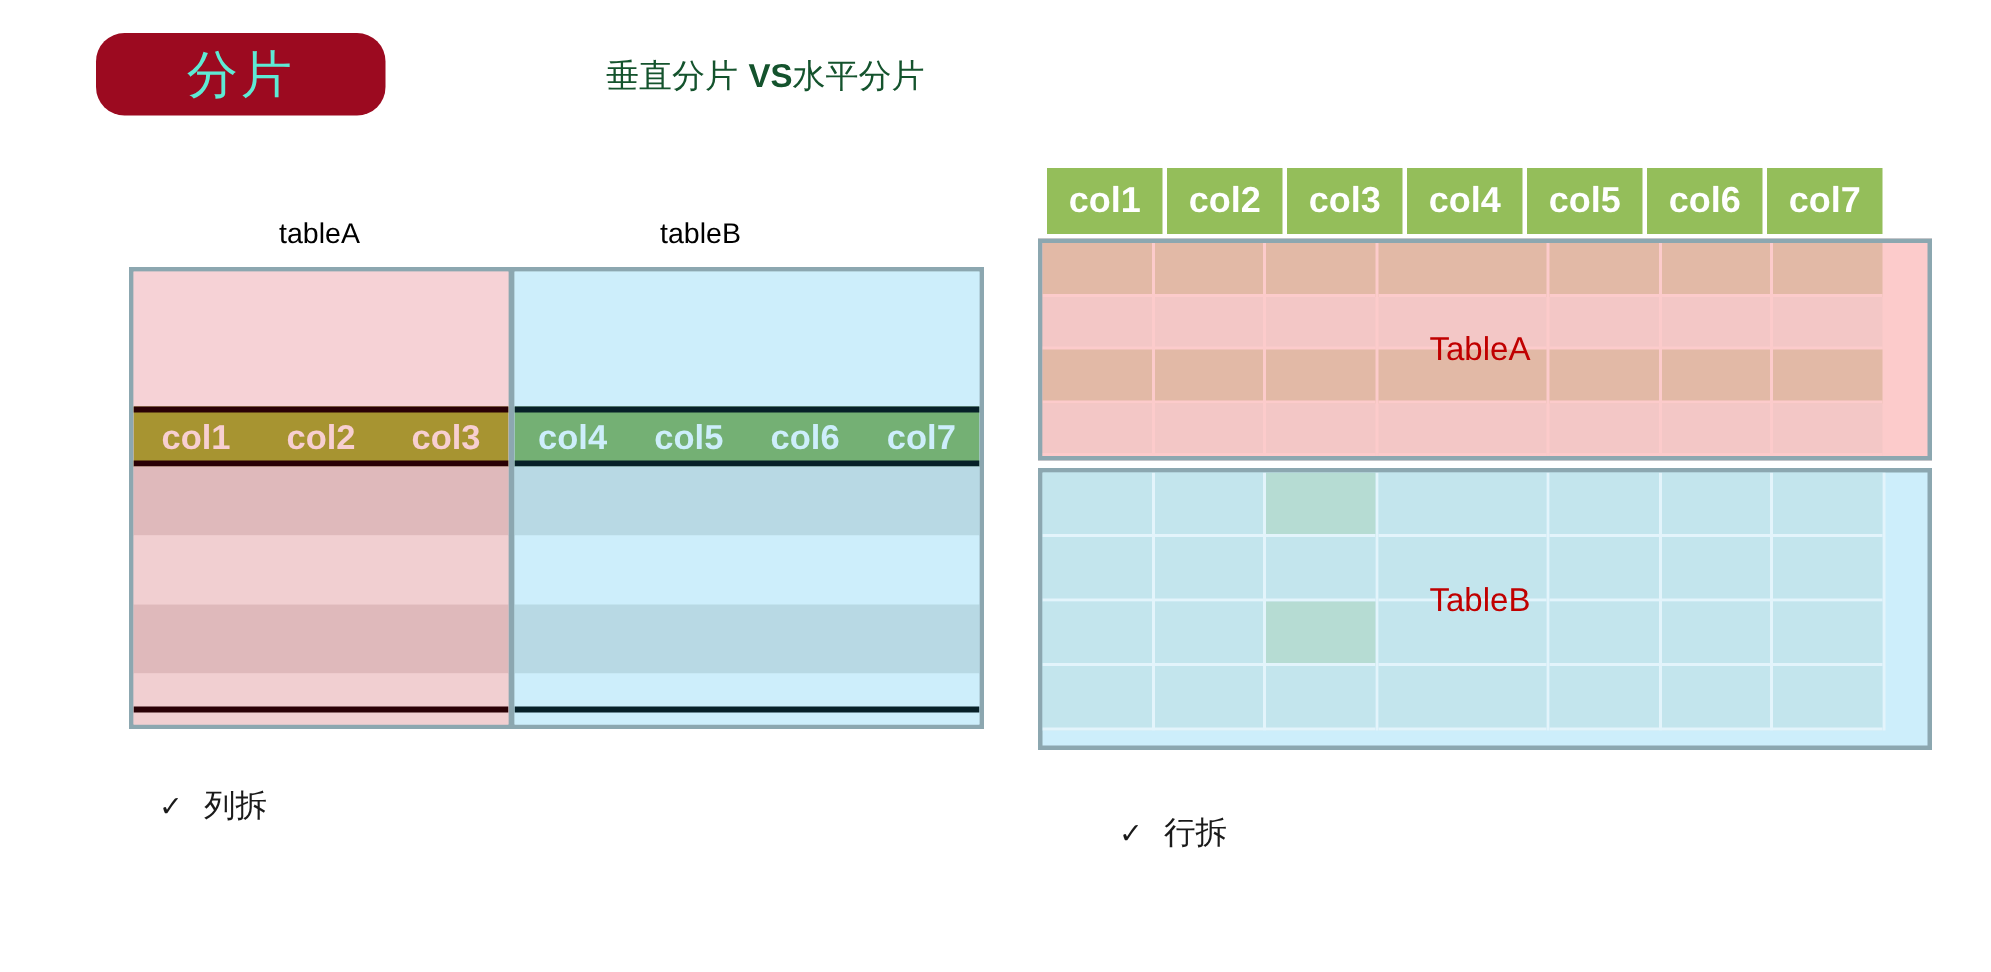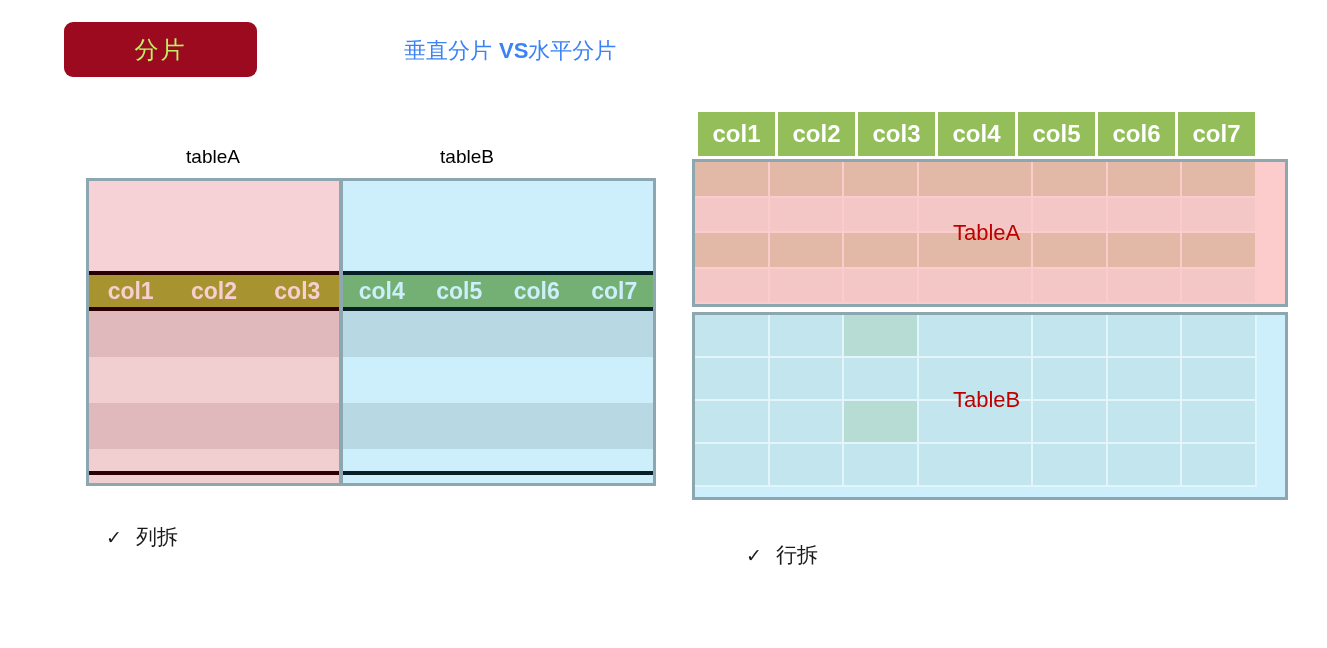--- a/index.html
+++ b/index.html
@@ -16,36 +16,36 @@
   }
 
   
   #slide-badge {
     position: absolute;
     left: 64px;
     top: 22px;
     width: 193px;
     height: 55px;
     background: #9c0a20;
-    border-radius: 9px;
+    border-radius: 19px;
     display: flex;
     align-items: center;
     justify-content: center;
-    color: #bef264;
+    color: #5eead4;
     font-family: "DejaVu Sans", sans-serif;
-    font-size: 24px;
+    font-size: 34px;
     letter-spacing: 2px;
   }
   #slide-subtitle {
     position: absolute;
     left: 404px;
     top: 36px;
     font-family: "DejaVu Serif", serif;
     font-size: 22px;
-    color: #3b82f6;
+    color: #14532d;
     white-space: nowrap;
   }
   #slide-subtitle .vs {
     font-family: "Liberation Sans", sans-serif;
     font-weight: bold;
   }
 
   
   #vertical-diagram {
     position: absolute;

